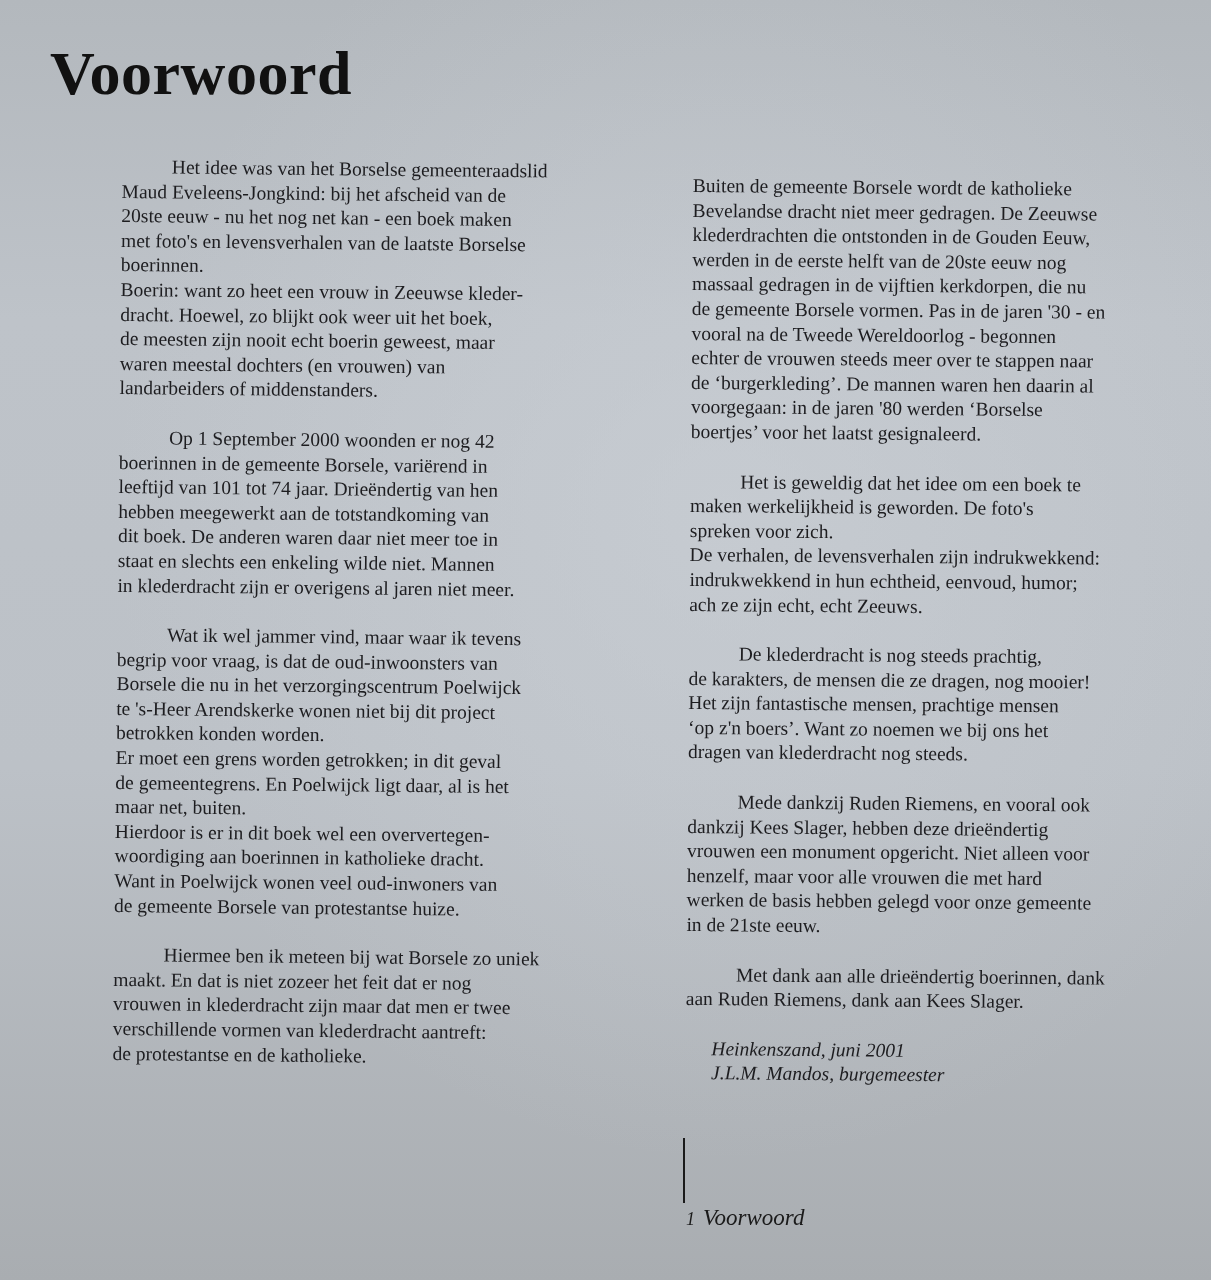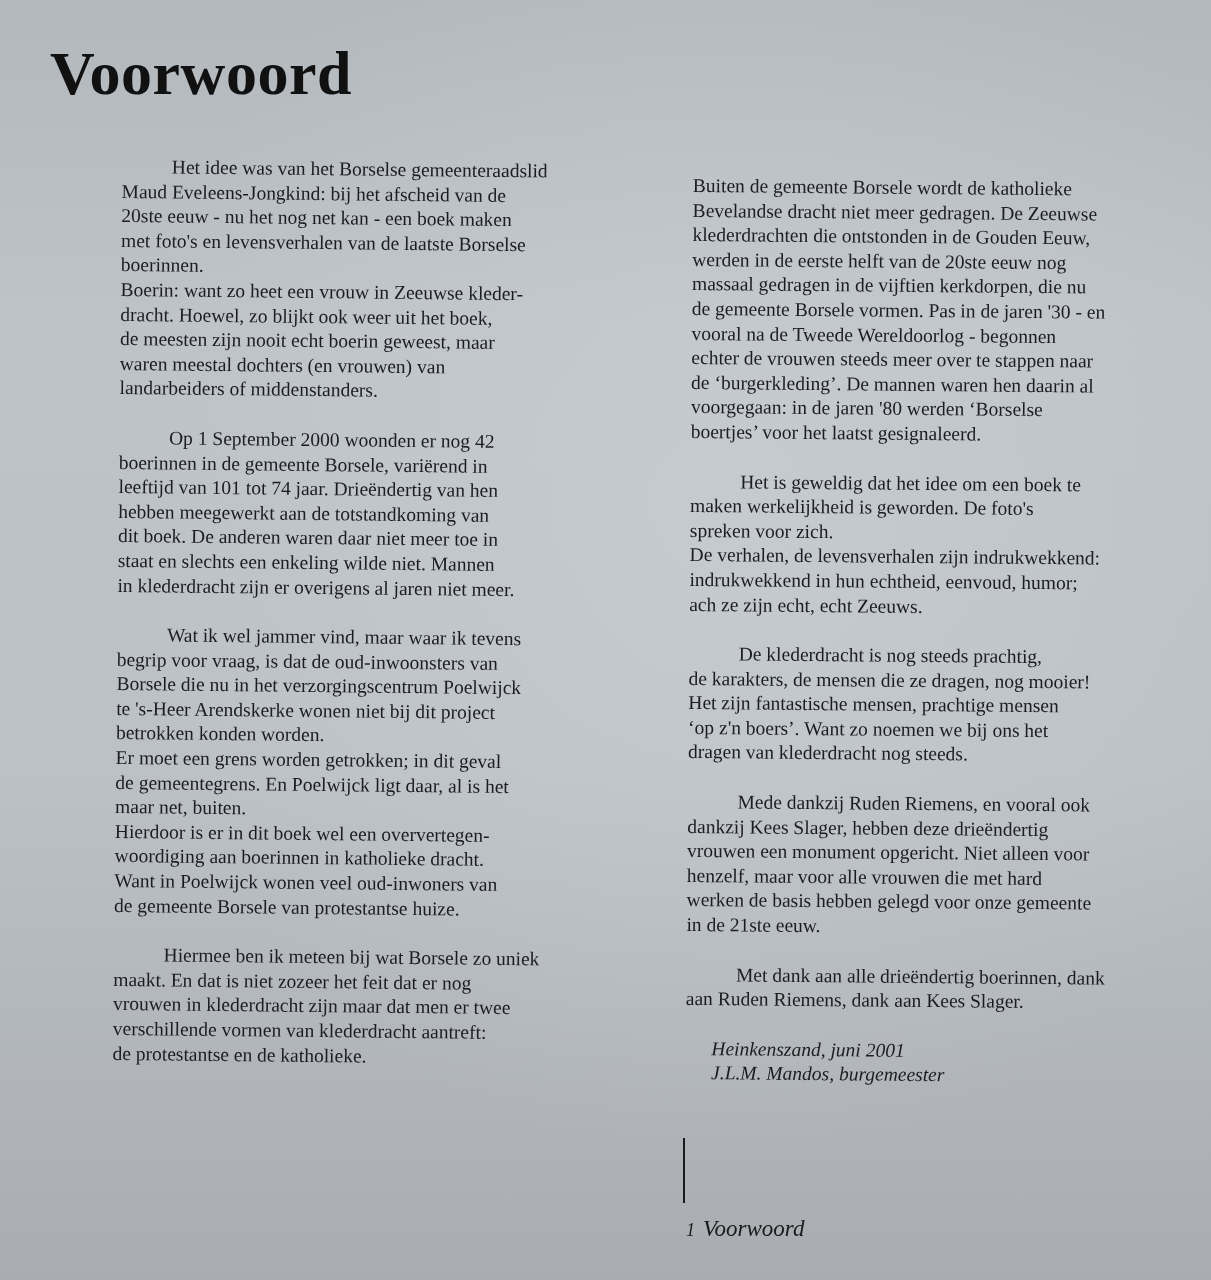--- a/index.html
+++ b/index.html
@@ -79,21 +79,20 @@
     }
     .footer-label {
       position: absolute;
       left: 686px;
       top: 1205px;
       font-family: "Liberation Serif", "DejaVu Serif", serif;
       font-style: italic;
       font-size: 23px;
       color: #1a1a1a;
       white-space: nowrap;
-      margin-top: 11px;
     }
     .footer-label .num {
       font-size: 18px;
       margin-right: 8px;
     }
   </style>
 </head>
 <body>
 
 <div class="page">

